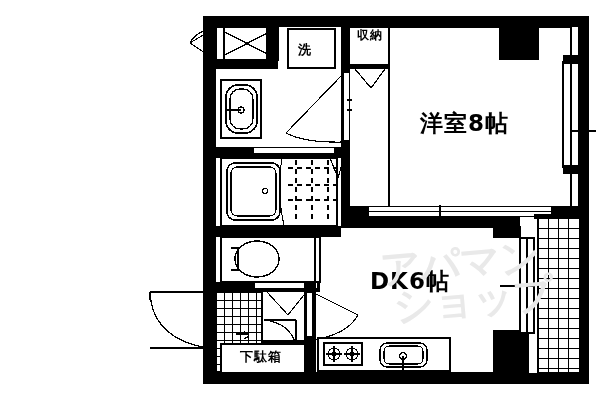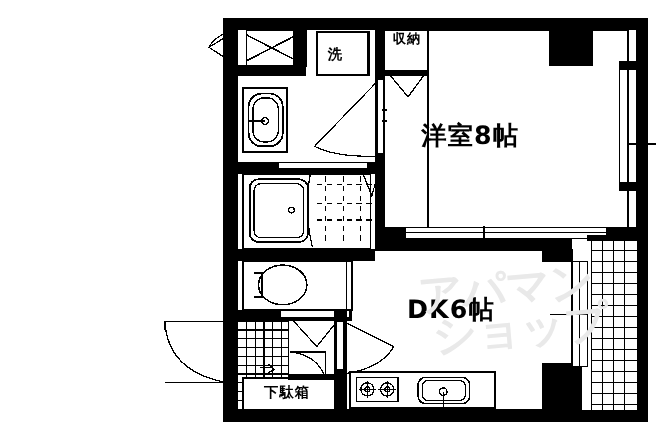--- a/index.html
+++ b/index.html
@@ -234,21 +234,21 @@
         <line x1="538" y1="368" x2="580" y2="368"></line>
         <line x1="548" y1="218" x2="548" y2="373"></line>
           <line x1="558" y1="218" x2="558" y2="373"></line>
         <line x1="568" y1="218" x2="568" y2="373"></line>
       </g>
       <rect x="534" y="214" width="55" height="5" fill="#000000"></rect>
     </g>
 
   </svg>
 
-  <div class="lbl lbl-room" style="left:383px;top:108px;">洋室8帖</div>
+  <div class="lbl lbl-room" style="left:420px;top:108px;">洋室8帖</div>
 
   <div class="lbl lbl-room" style="left:370px;top:266px;">DK6帖</div>
 
   <div class="lbl lbl-small" style="left:298px;top:41px;">洗</div>
 
   <div class="lbl lbl-tiny" style="left:355px;top:29px;width:28px;">収納</div>
 
   <div class="lbl lbl-small" style="left:240px;top:348px;">下駄箱</div>
 
   <div id="wm">

